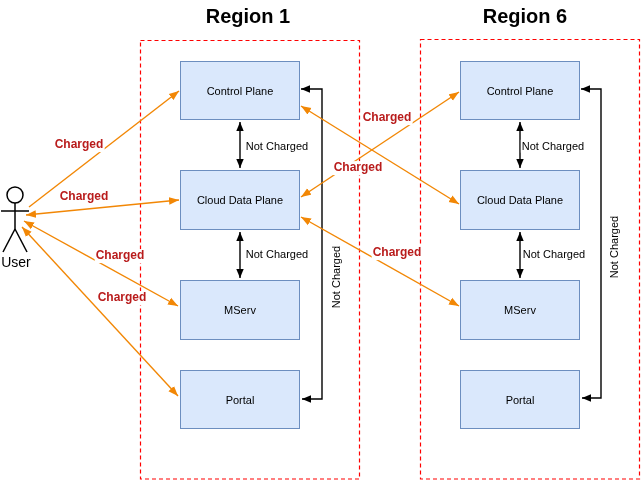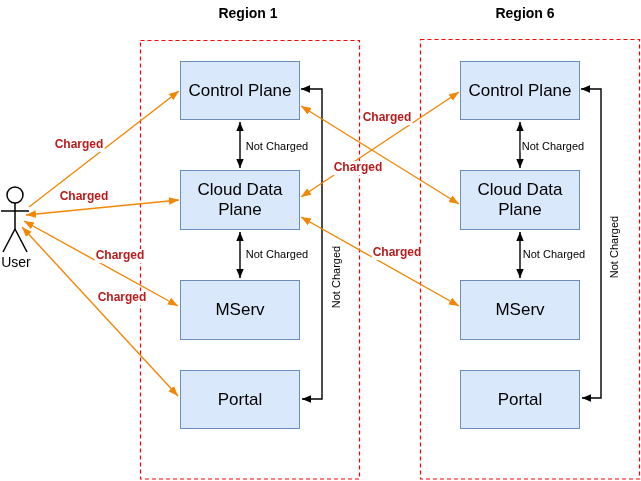--- a/index.html
+++ b/index.html
@@ -4,33 +4,33 @@
 <style>
   html,body { margin:0; padding:0; background:#ffffff; }
   #stage {
     position:relative; width:641px; height:481px; background:#ffffff;
     font-family:"Liberation Sans", sans-serif; overflow:hidden;
   }
   .node {
     position:absolute; z-index:1; box-sizing:border-box;
     background:#DAE8FC; border:1px solid #6C8EBF;
     display:flex; align-items:center; justify-content:center;
-    font-size:17px; color:#000; text-align:center;
+    font-size:11px; color:#000; text-align:center;
   }
   #arrow-layer { position:absolute; left:0; top:0; z-index:2; pointer-events:none; }
   .elabel {
     position:absolute; z-index:3; transform:translate(-50%,-50%);
     background:#ffffff; padding:0 1px; white-space:nowrap; line-height:1.15;
   }
   .charged  { color:#b91c1c; font-weight:bold; font-size:12px; }
   .ncharged { color:#000000; font-size:11px; }
   .rot { transform:translate(-50%,-50%) rotate(-90deg); }
   .rtitle {
     position:absolute; z-index:3; transform:translateX(-50%);
-    font-weight:bold; font-size:14px; color:#000; white-space:nowrap; top:5px;
+    font-weight:bold; font-size:20px; color:#000; white-space:nowrap; top:5px;
   }
   .userlbl {
     position:absolute; z-index:3; transform:translateX(-50%);
     font-size:14px; color:#000; white-space:nowrap;
   }
 </style>
 </head>
 <body>
 
 <div id="stage">

